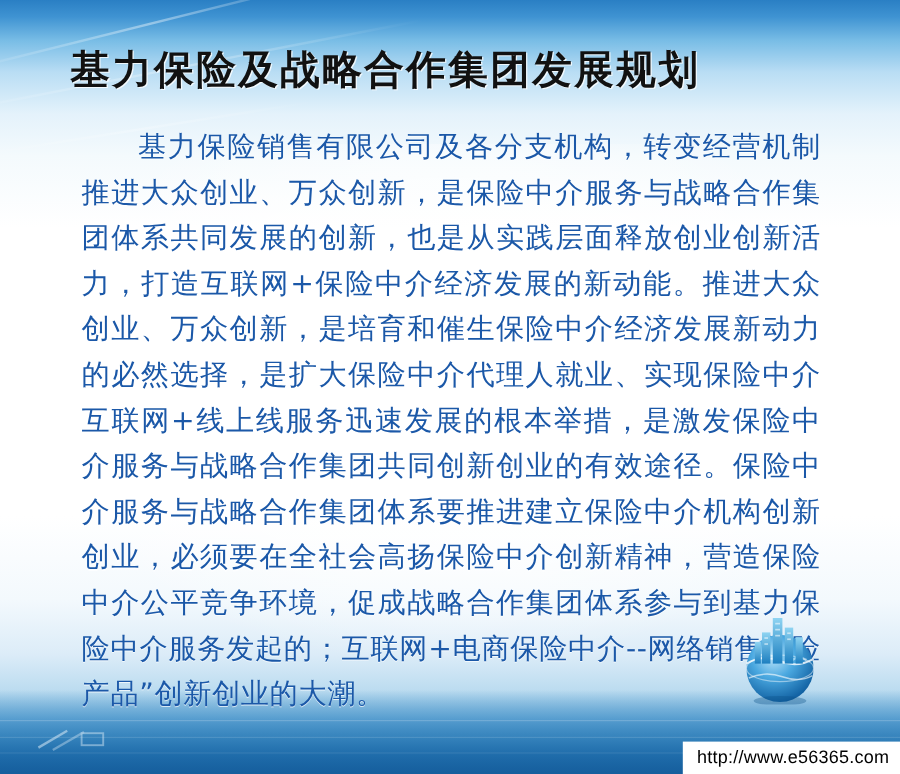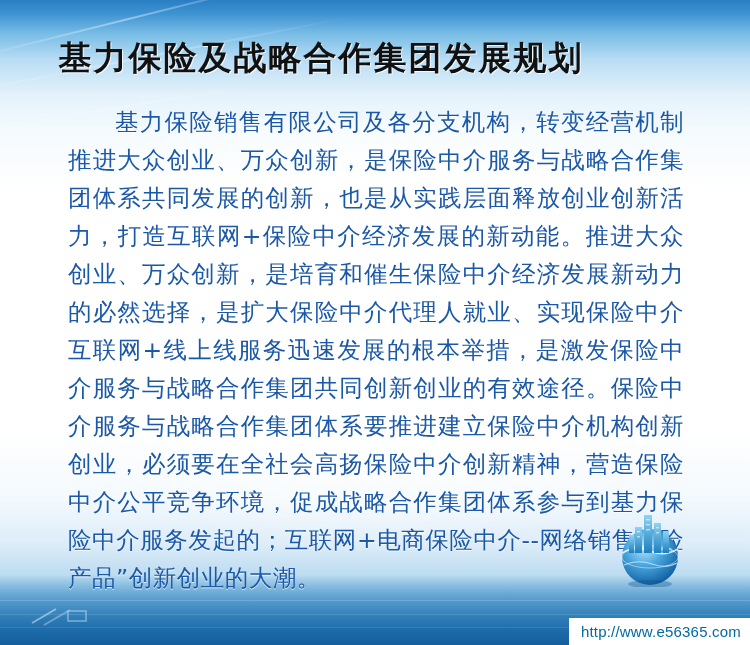--- a/index.html
+++ b/index.html
@@ -123,21 +123,21 @@
     width: 96px;
     height: 86px;
     z-index: 6;
   }
 
   .watermark {
     position: absolute;
     right: 0;
     bottom: 0;
     background: #ffffff;
-    color: #0369a1;
+    color: #000000;
     font-family: "Liberation Sans", sans-serif;
     font-size: 15px;
     padding: 5px 9px 5px 12px;
     z-index: 9;
     letter-spacing: 0.2px;
   }
 
   
   .artifact {
     position: absolute;

